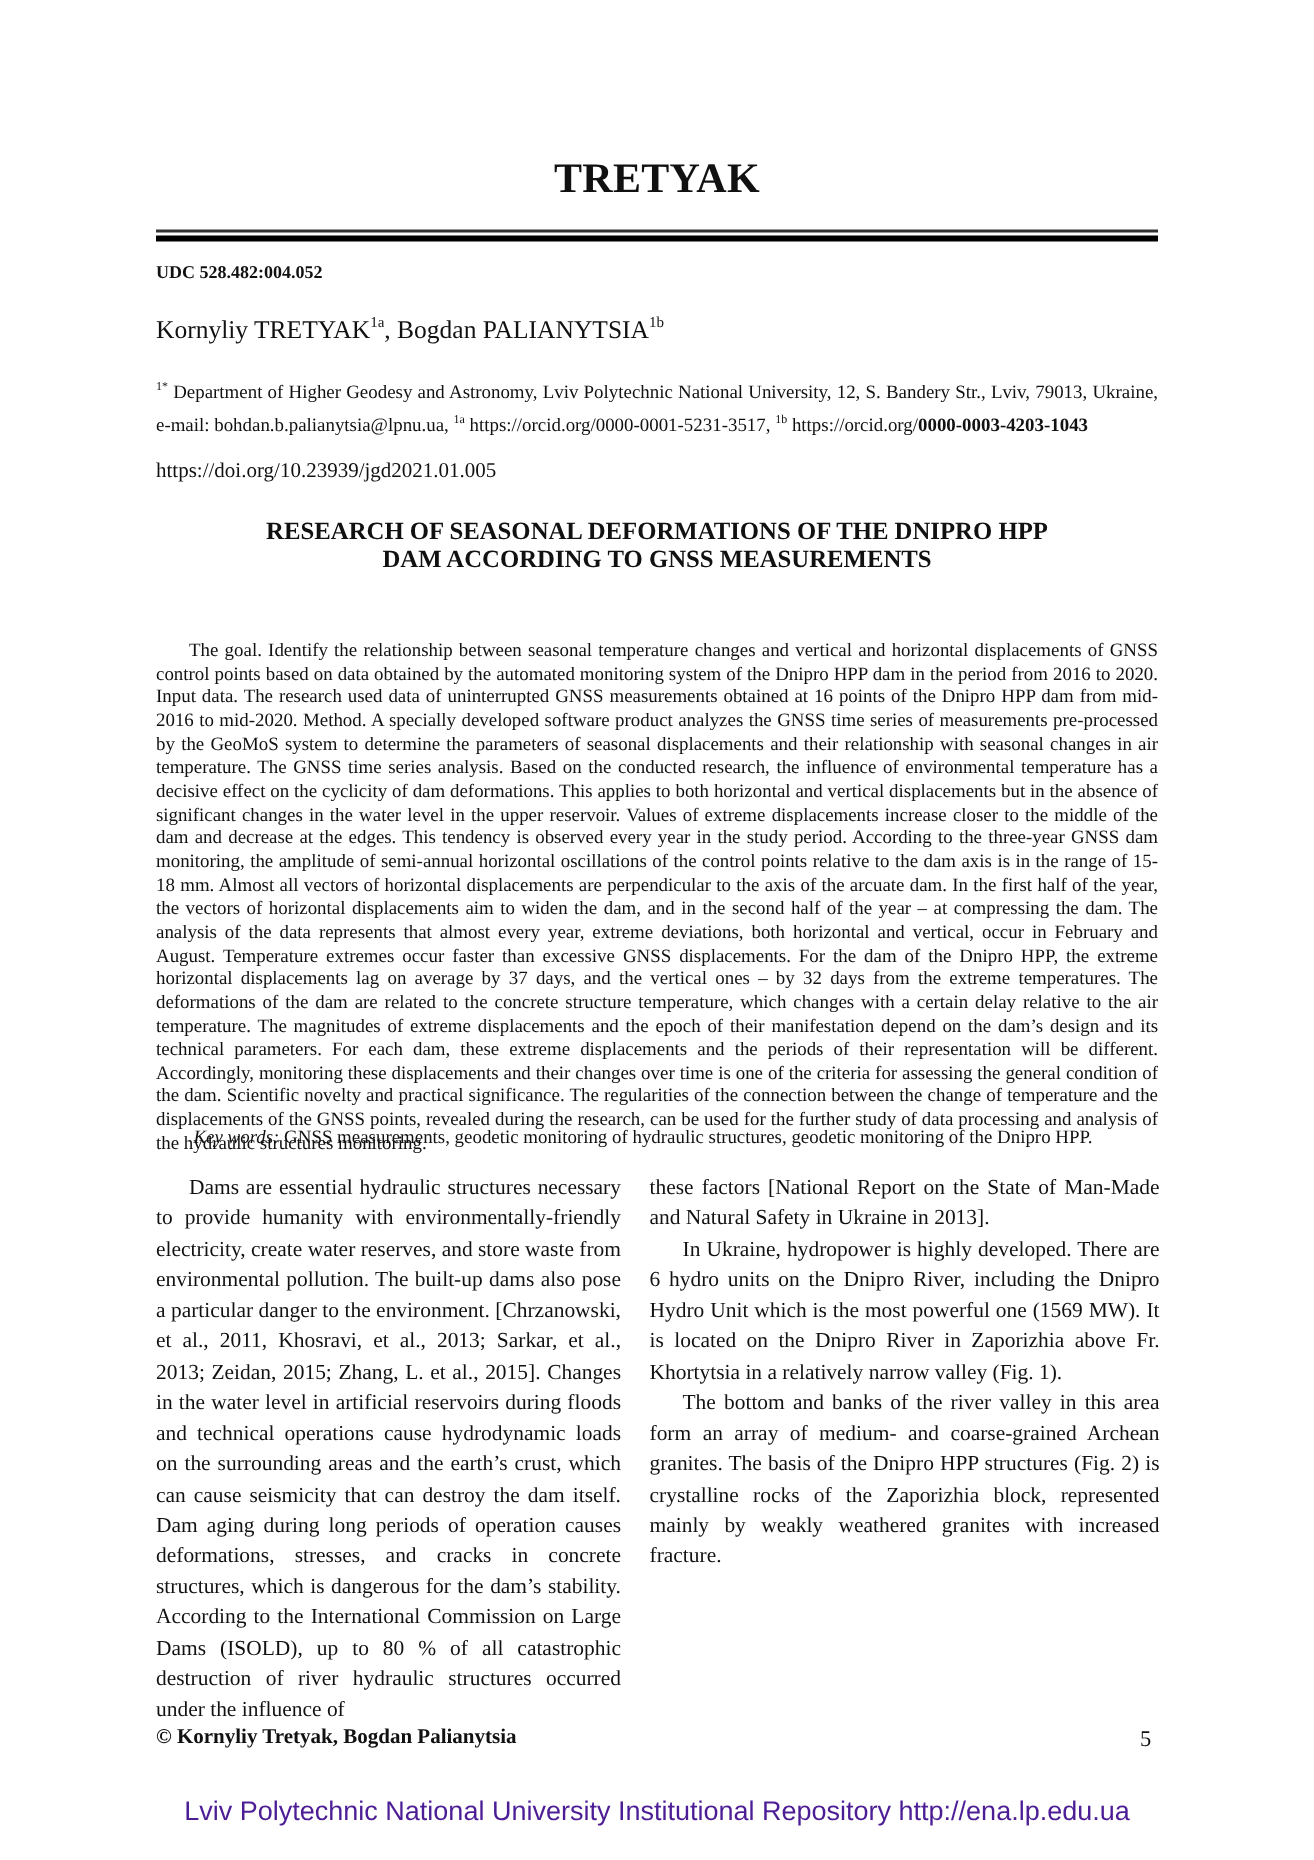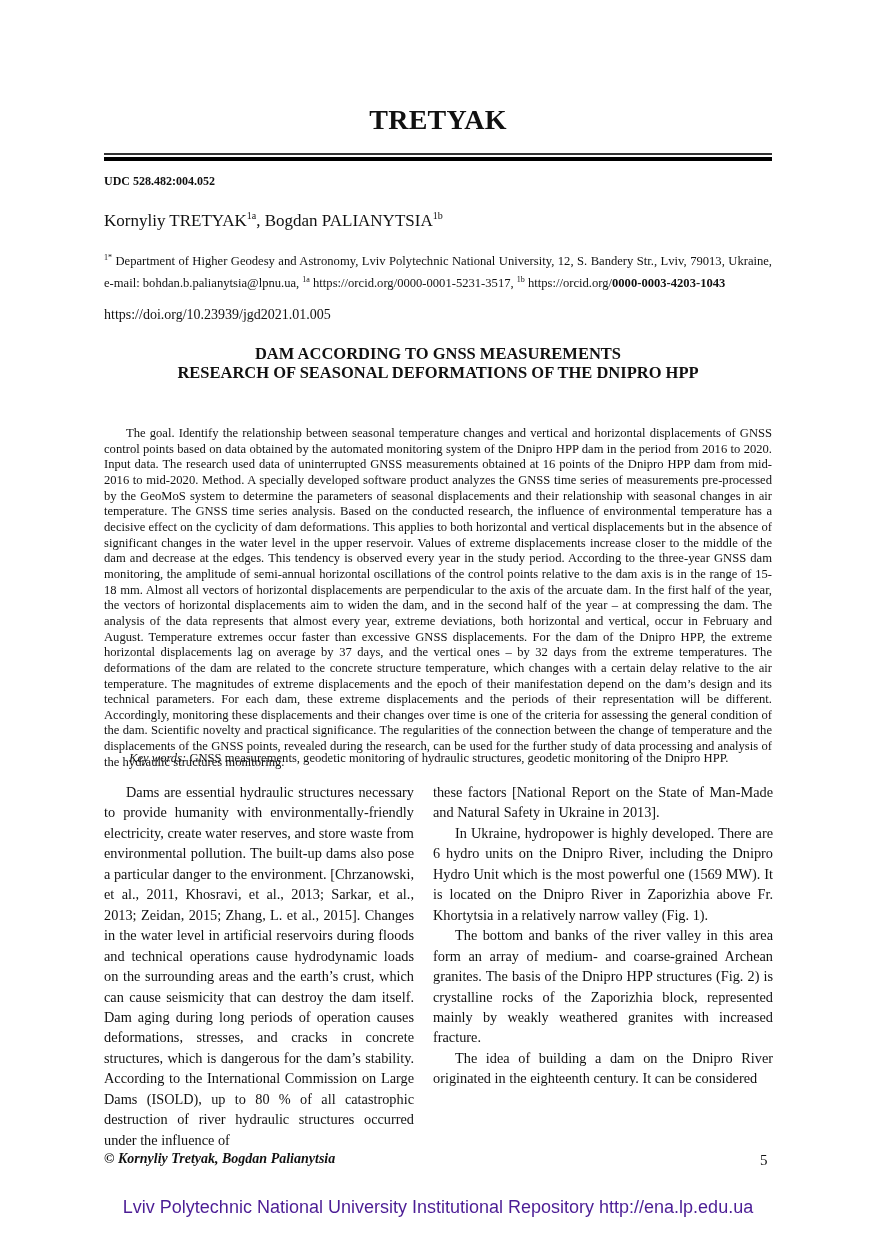--- a/index.html
+++ b/index.html
@@ -19,21 +19,21 @@
   .abstract { left: 104px; width: 668px; top: 400px; font-size: 12.6px; line-height: 15.65px; text-align: justify; margin-top: 26px; }
   .abstract p { margin: 0; text-indent: 22px; }
   .keywords { left: 104px; width: 668px; top: 751px; font-size: 12.6px; line-height: 15.65px; text-indent: 25px; }
   .keywords i { font-style: italic; }
   .col { font-size: 14.3px; line-height: 20.45px; text-align: justify; }
   .col p { margin: 0; text-indent: 22px; }
   .col-left { left: 104px; width: 310px; top: 782px; }
   .col-right { left: 433px; width: 340px; top: 782px; }
   .intro-h { text-align: center; font-weight: bold; font-style: italic; font-size: 14px; margin: 0 0 8px 0; line-height: 20px; }
   .col-right p.first { text-indent: 0; }
-  .footer-left { left: 104px; top: 1151px; font-weight: bold; font-style: italic; font-size: 14px; }
+  .footer-left { left: 104px; top: 1151px; font-weight: bold; font-size: 14px; }
   .footer-right { left: 760px; top: 1152px; font-size: 15px; }
   .repo { left: 0; width: 876px; top: 1197px; text-align: center; font-family: "Liberation Sans", sans-serif; font-size: 18px; color: #4c1d95; }
 </style>
 </head>
 <body>
 
 <div class="abs section-title">TRETYAK</div>
 <div class="abs rule-thin"></div>
 <div class="abs rule-thick"></div>
 
@@ -43,38 +43,37 @@
   <span>Kornyliy TRETYAK</span><sup>1a</sup><span>, </span><span>Bogdan PALIANYTSIA</span><sup>1b</sup>
 </div>
 
 <div class="abs affil">
   <sup>1*</sup><span> Department of Higher Geodesy and Astronomy, Lviv Polytechnic National University, 12, S. Bandery Str., Lviv, 79013, Ukraine, e-mail: bohdan.b.palianytsia@lpnu.ua, </span><sup>1a</sup><span> https://orcid.org/0000-0001-5231-3517, </span><sup>1b</sup><span> https://orcid.org/</span><b>0000-0003-4203-1043</b>
 </div>
 
 <div class="abs doi">https://doi.org/10.23939/jgd2021.01.005</div>
 
 <div class="abs paper-title">
+  <div>RESEARCH OF SEASONAL DEFORMATIONS OF THE DNIPRO HPP</div>
   <div>DAM ACCORDING TO GNSS MEASUREMENTS</div>
-  <div>RESEARCH OF SEASONAL DEFORMATIONS OF THE DNIPRO HPP</div>
 </div>
 
 <div class="abs abstract">
   <p>The goal. Identify the relationship between seasonal temperature changes and vertical and horizontal displacements of GNSS control points based on data obtained by the automated monitoring system of the Dnipro HPP dam in the period from 2016 to 2020. Input data. The research used data of uninterrupted GNSS measurements obtained at 16 points of the Dnipro HPP dam from mid-2016 to mid-2020. Method. A specially developed software product analyzes the GNSS time series of measurements pre-processed by the GeoMoS system to determine the parameters of seasonal displacements and their relationship with seasonal changes in air temperature. The GNSS time series analysis. Based on the conducted research, the influence of environmental temperature has a decisive effect on the cyclicity of dam deformations. This applies to both horizontal and vertical displacements but in the absence of significant changes in the water level in the upper reservoir. Values of extreme displacements increase closer to the middle of the dam and decrease at the edges. This tendency is observed every year in the study period. According to the three-year GNSS dam monitoring, the amplitude of semi-annual horizontal oscillations of the control points relative to the dam axis is in the range of 15-18 mm. Almost all vectors of horizontal displacements are perpendicular to the axis of the arcuate dam. In the first half of the year, the vectors of horizontal displacements aim to widen the dam, and in the second half of the year – at compressing the dam. The analysis of the data represents that almost every year, extreme deviations, both horizontal and vertical, occur in February and August. Temperature extremes occur faster than excessive GNSS displacements. For the dam of the Dnipro HPP, the extreme horizontal displacements lag on average by 37 days, and the vertical ones – by 32 days from the extreme temperatures. The deformations of the dam are related to the concrete structure temperature, which changes with a certain delay relative to the air temperature. The magnitudes of extreme displacements and the epoch of their manifestation depend on the dam’s design and its technical parameters. For each dam, these extreme displacements and the periods of their representation will be different. Accordingly, monitoring these displacements and their changes over time is one of the criteria for assessing the general condition of the dam. Scientific novelty and practical significance. The regularities of the connection between the change of temperature and the displacements of the GNSS points, revealed during the research, can be used for the further study of data processing and analysis of the   hydraulic structures monitoring.</p>
 </div>
 
 <div class="abs keywords">
   <i>Key words:</i><span> GNSS measurements, geodetic monitoring of hydraulic structures, geodetic monitoring of the Dnipro HPP.</span>
 </div>
 
 <div class="abs col col-left">
   <p>Dams are essential hydraulic structures necessary to provide humanity with environmentally-friendly electricity, create water reserves, and store waste from environmental pollution. The built-up dams also pose a particular danger to the environment. [Chrzanowski, et al., 2011, Khosravi, et al., 2013; Sarkar, et al., 2013; Zeidan, 2015; Zhang, L. et al., 2015]. Changes in the water level in artificial reservoirs during floods and technical operations cause hydrodynamic loads on the surrounding areas and the earth’s crust, which can cause seismicity that can destroy the dam itself. Dam aging during long periods of operation causes deformations, stresses, and cracks in concrete structures, which is dangerous for the dam’s stability. According to the International Commission on Large Dams (ISOLD), up to 80 % of all catastrophic destruction of river hydraulic structures occurred under the influence of</p>
 </div>
 
 <div class="abs col col-right">
   <p class="first">these factors [National Report on the State of Man-Made and Natural Safety in Ukraine in 2013].</p>
   <p>In Ukraine, hydropower is highly developed. There are 6 hydro units on the Dnipro River, including the Dnipro Hydro Unit which is the most powerful one (1569 MW). It is located on the Dnipro River in Zaporizhia above Fr. Khortytsia in a relatively narrow valley (Fig. 1).</p>
   <p>The bottom and banks of the river valley in this area form an array of medium- and coarse-grained Archean granites. The basis of the Dnipro HPP structures (Fig. 2) is crystalline rocks of the Zaporizhia block, represented mainly by weakly weathered granites with increased fracture.</p>
-  <p>The idea of building a dam on the Dnipro River originated in the eighteenth century. It can be considered</p>
 </div>
 
 <div class="abs footer-left">© Kornyliy Tretyak, Bogdan Palianytsia</div>
 <div class="abs footer-right">5</div>
 <div class="abs repo">Lviv Polytechnic National University Institutional Repository http://ena.lp.edu.ua</div>
 
 </body></html>

